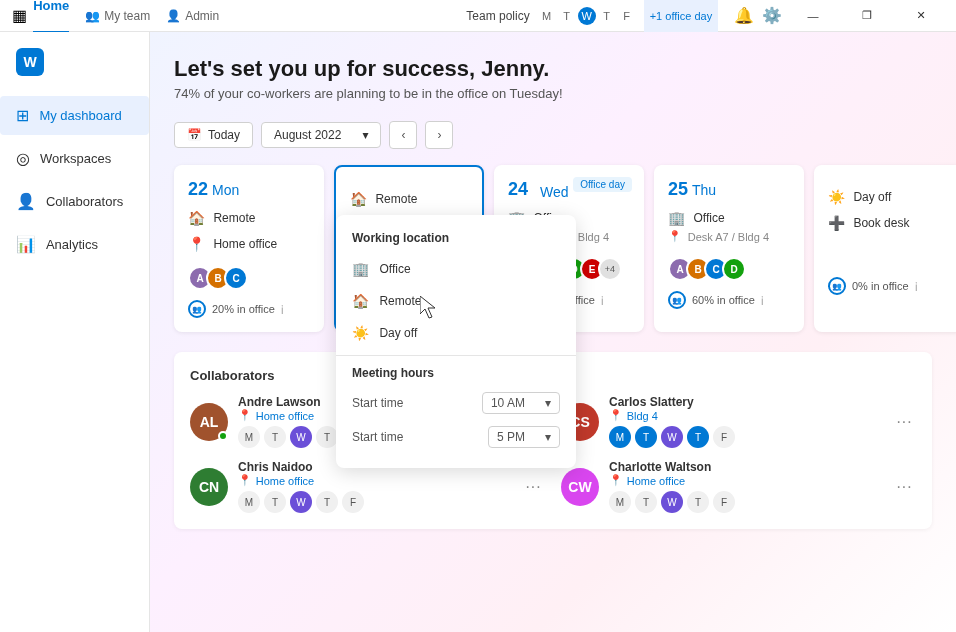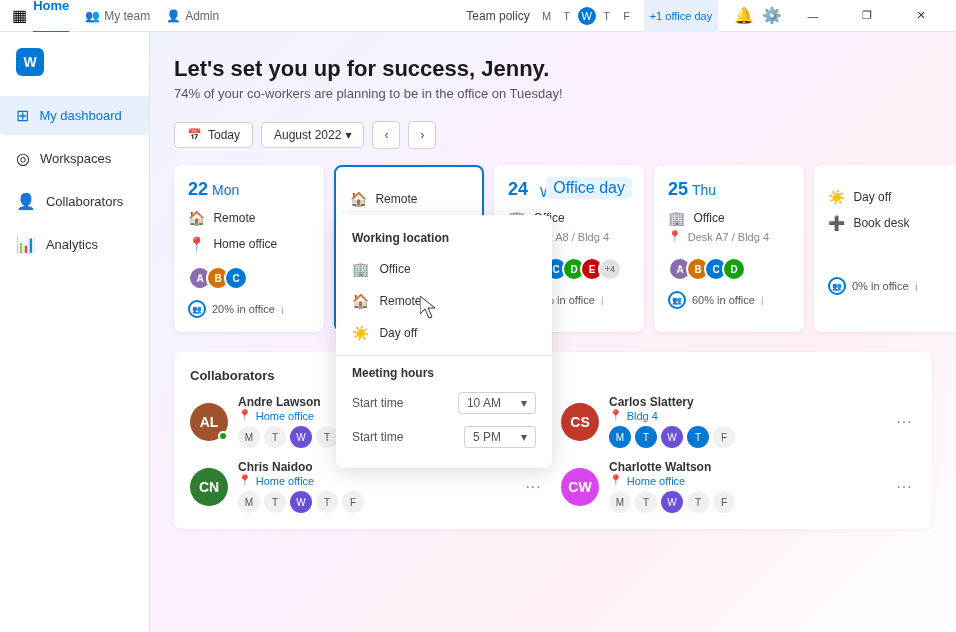--- a/index.html
+++ b/index.html
@@ -28,41 +28,41 @@
     .sidebar-icon { font-size: 16px; }
 
     
     .main { flex: 1; overflow: auto; background: linear-gradient(135deg, #f0f4ff 0%, #fdf0ff 40%, #fff0f5 70%, #fff 100%); padding: 24px 24px 16px; }
     .welcome-title { font-size: 22px; font-weight: 600; color: #1a1a1a; margin-bottom: 4px; }
     .welcome-subtitle { font-size: 13px; color: #555; margin-bottom: 20px; }
 
     
     .cal-controls { display: flex; align-items: center; gap: 8px; margin-bottom: 16px; }
     .today-btn { display: flex; align-items: center; gap: 6px; padding: 5px 12px; border: 1px solid #d0d0d0; border-radius: 4px; background: #fff; cursor: pointer; font-size: 12px; color: #333; }
-    .month-selector { display: flex; align-items: center; gap: 4px; padding: 5px 12px; border: 1px solid #d0d0d0; border-radius: 4px; background: #fff; cursor: pointer; font-size: 12px; color: #333; }
+    .month-selector { display: flex; align-items: center; gap: 21px; padding: 5px 12px; border: 1px solid #d0d0d0; border-radius: 4px; background: #fff; cursor: pointer; font-size: 12px; color: #333; }
     .nav-arrow { width: 28px; height: 28px; border: 1px solid #d0d0d0; border-radius: 4px; background: #fff; display: flex; align-items: center; justify-content: center; cursor: pointer; font-size: 12px; color: #555; }
 
     
     .day-cards { display: flex; gap: 10px; margin-bottom: 20px; }
     .day-card { background: #fff; border-radius: 8px; padding: 14px; min-width: 150px; flex: 1; box-shadow: 0 1px 4px rgba(0,0,0,0.08); position: relative; }
     .day-card.highlighted { border: 2px solid #0078d4; }
-    .card-badge { position: absolute; top: 12px; right: 12px; font-size: 16px; padding: 2px 7px; border-radius: 4px; font-weight: 500; }
+    .card-badge { position: absolute; top: 12px; right: 12px; font-size: 10px; padding: 2px 7px; border-radius: 4px; font-weight: 500; }
     .card-badge.office { background: #e8f4fd; color: #0078d4; }
     .card-badge.wellness { background: #fff3e0; color: #d47000; }
     .location-item { display: flex; align-items: center; gap: 8px; margin-top: 10px; font-size: 12px; color: #333; }
     .location-icon { font-size: 14px; color: #0078d4; }
     .location-sub { font-size: 11px; color: #888; display: flex; align-items: center; gap: 6px; margin-top: 4px; }
     .avatars { display: flex; margin-top: 14px; }
     .avatar { width: 24px; height: 24px; border-radius: 50%; border: 2px solid #fff; margin-right: -6px; font-size: 10px; display: flex; align-items: center; justify-content: center; color: white; font-weight: bold; }
     .avatar-count { width: 24px; height: 24px; border-radius: 50%; border: 2px solid #fff; background: #e0e0e0; font-size: 9px; display: flex; align-items: center; justify-content: center; color: #555; margin-right: -6px; }
     .office-pct { display: flex; align-items: center; gap: 6px; margin-top: 10px; font-size: 11px; color: #555; }
     .pct-icon { width: 18px; height: 18px; border-radius: 50%; border: 2px solid #0078d4; display: flex; align-items: center; justify-content: center; font-size: 8px; color: #0078d4; }
 
     
-    .dropdown-popup { position: absolute; top: 48px; left: 0; width: 216px; background: #fff; border-radius: 8px; box-shadow: 0 4px 20px rgba(0,0,0,0.15); z-index: 10; padding: 12px 0; }
+    .dropdown-popup { position: absolute; top: 48px; left: 0; width: 240px; background: #fff; border-radius: 8px; box-shadow: 0 4px 20px rgba(0,0,0,0.15); z-index: 10; padding: 12px 0; }
     .dropdown-title { font-size: 12px; font-weight: 600; color: #333; padding: 4px 16px 8px; }
     .dropdown-item { display: flex; align-items: center; gap: 10px; padding: 8px 16px; cursor: pointer; font-size: 12px; color: #333; }
     .dropdown-icon { font-size: 14px; color: #0078d4; }
     .dropdown-section { font-size: 12px; font-weight: 700; color: #333; padding: 4px 16px 8px; }
     .dropdown-time-row { display: flex; align-items: center; justify-content: space-between; padding: 4px 16px 8px; font-size: 12px; color: #555; }
     .time-select { display: flex; align-items: center; gap: 20px; border: 1px solid #d0d0d0; border-radius: 4px; padding: 3px 8px; background: #fff; font-size: 12px; cursor: pointer; }
 
     
     .collaborators-section { background: #fff; border-radius: 8px; padding: 16px; box-shadow: 0 1px 4px rgba(0,0,0,0.06); }
     .section-title { font-size: 13px; font-weight: 600; color: #333; margin-bottom: 12px; }

